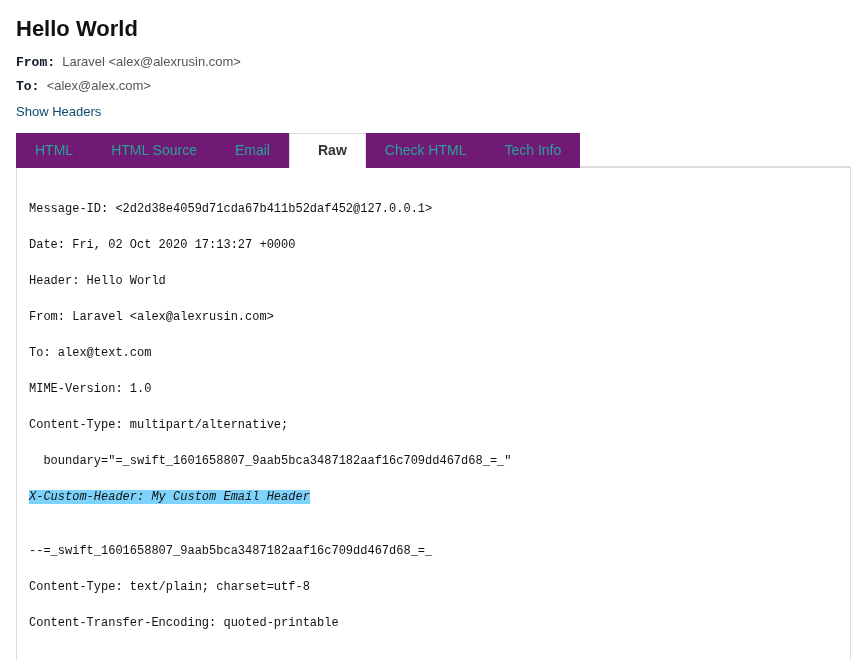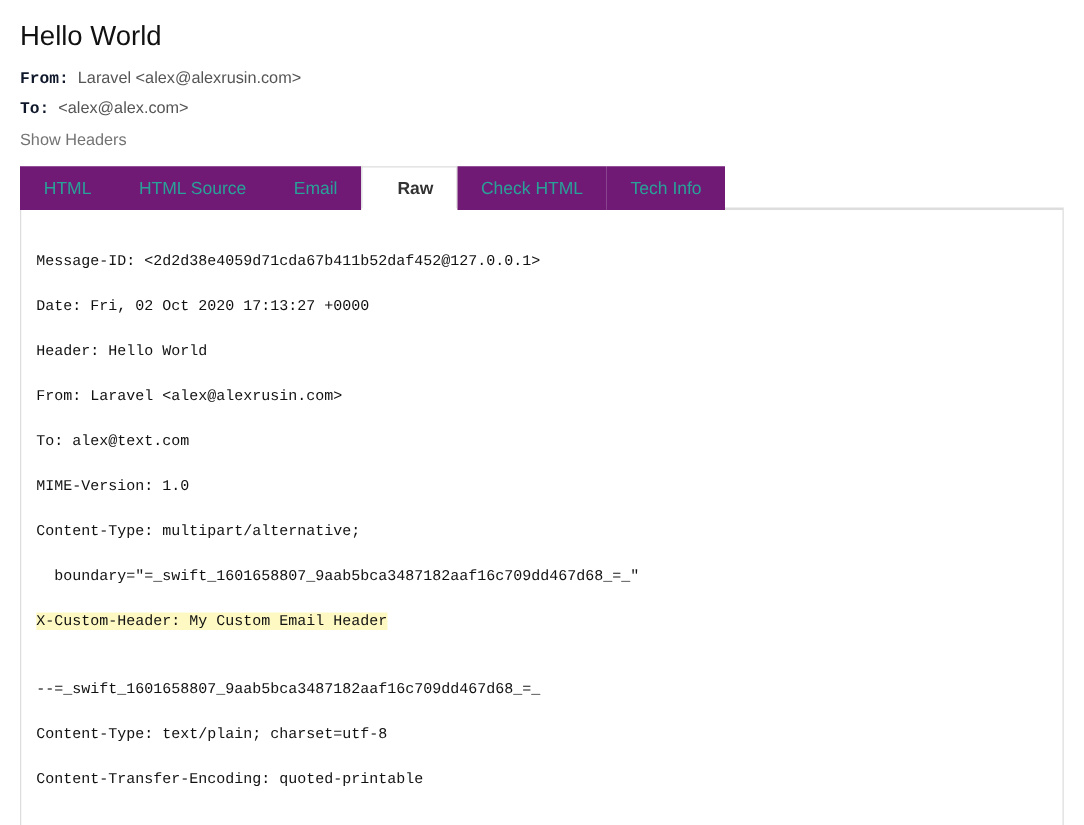--- a/index.html
+++ b/index.html
@@ -7,37 +7,37 @@
       font-family: Arial, sans-serif;
       font-size: 13px;
       background: #fff;
       color: #333;
       padding: 16px;
       width: 867px;
       min-height: 660px;
     }
     .email-title {
       font-size: 22px;
-      font-weight: normal;
+      font-weight: bold;
       color: #111;
       margin-bottom: 10px;
     }
     .email-meta {
       font-size: 13px;
       color: #555;
       margin-bottom: 2px;
       line-height: 1.6;
     }
     .email-meta span.label {
       font-weight: bold;
       color: #0f172a;
       font-family: Liberation Mono, monospace;
     }
     .show-headers-link {
-      color: #737373;
+      color: #0c4a6e;
       font-size: 13px;
       cursor: pointer;
       text-decoration: none;
       display: inline-block;
       margin-top: 4px;
       margin-bottom: 14px;
     }
     .tabs {
       display: flex;
       border-bottom: 2px solid #ddd;
@@ -71,21 +71,22 @@
     }
     .raw-content {
       font-family: 'Courier New', Courier, monospace;
       font-size: 12px;
       color: #111;
       white-space: pre-wrap;
       word-break: break-all;
       line-height: 1.5;
     }
     .highlight-yellow {
-      background-color: #fef9c3;
+      background-color: #7dd3fc;
+      font-style: italic;
     }
   </style>
 </head>
 <body>
 
 
 
 
 <div class="email-title">Hello World</div>
 

